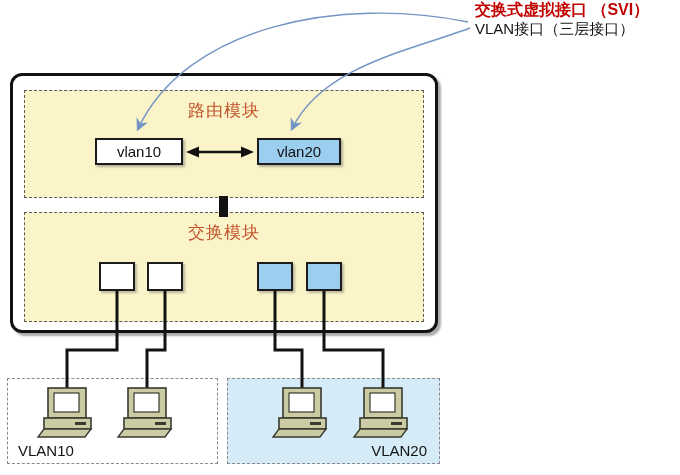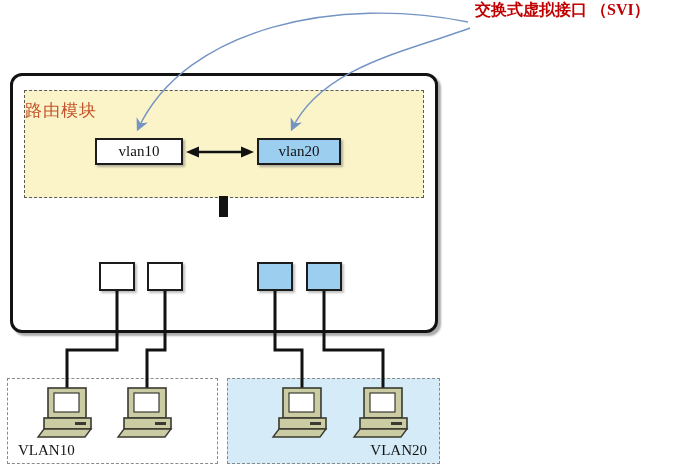--- a/index.html
+++ b/index.html
@@ -1,18 +1,18 @@
 <!DOCTYPE html>
 <html><head>
 <meta charset="utf-8">
 <style>
   html,body { margin:0; padding:0; background:#ffffff; }
   .stage {
     position:relative; width:680px; height:475px; background:#ffffff;
-    font-family:Liberation Serif, serif; overflow:hidden;
+    font-family:Liberation Sans, sans-serif; overflow:hidden;
   }
 
   
   .annotation { position:absolute; left:475px; top:0; line-height:19px; color:#141414; }
   .ann-title { color:#c00000; font-weight:bold; font-size:16px; white-space:nowrap; }
   .ann-line  { font-size:15px; white-space:nowrap; }
 
   
   .switch-box {
     position:absolute; left:10px; top:73px; width:422px; height:254px;
@@ -20,21 +20,21 @@
     box-shadow:3px 3px 2px rgba(70,70,70,0.45);
   }
 
   
   .module {
     position:absolute; background:#faf4c8; border:1px dashed #5a5a5a;
   }
   .module-routing   { left:24px; top:90px;  width:398px; height:106px; }
   .module-switching { left:24px; top:212px; width:398px; height:108px; }
   .module-label {
-    margin-top:8px; text-align:left; font-size:17px; color:#c3532c; letter-spacing:1px;
+    margin-top:8px; text-align:center; font-size:17px; color:#c3532c; letter-spacing:1px;
   }
 
   
   .svi {
     position:absolute; height:23px; border:2px solid #1c1c1c;
     display:flex; align-items:center; justify-content:center;
     font-size:15px; color:#101010;
     box-shadow:2px 2px 2px rgba(110,110,110,0.5);
   }
   .svi-10 { left:95px;  top:138px; width:84px; background:#ffffff; }
@@ -61,31 +61,35 @@
   
   .overlay { position:absolute; left:0; top:0; width:680px; height:475px; pointer-events:none; }
 </style>
 </head>
 <body>
 
 <div class="stage">
 
   <div class="annotation">
     <div class="ann-title">交换式虚拟接口 （SVI）</div>
+    <div class="ann-line">VLAN接口（三层接口）</div>
   </div>
 
   <div class="switch-box"></div>
 
   <div class="module module-routing">
     <div class="module-label">路由模块</div>
   </div>
 
   <div class="svi svi-10">vlan10</div>
   <div class="svi svi-20">vlan20</div>
 
+  <div class="module module-switching">
+    <div class="module-label">交换模块</div>
+  </div>
 
   <div class="port port-w port-1"></div>
   <div class="port port-w port-2"></div>
   <div class="port port-b port-3"></div>
   <div class="port port-b port-4"></div>
 
   <div class="group-box group-10">
     <div class="group-label">VLAN10</div>
   </div>
   <div class="group-box group-20">

